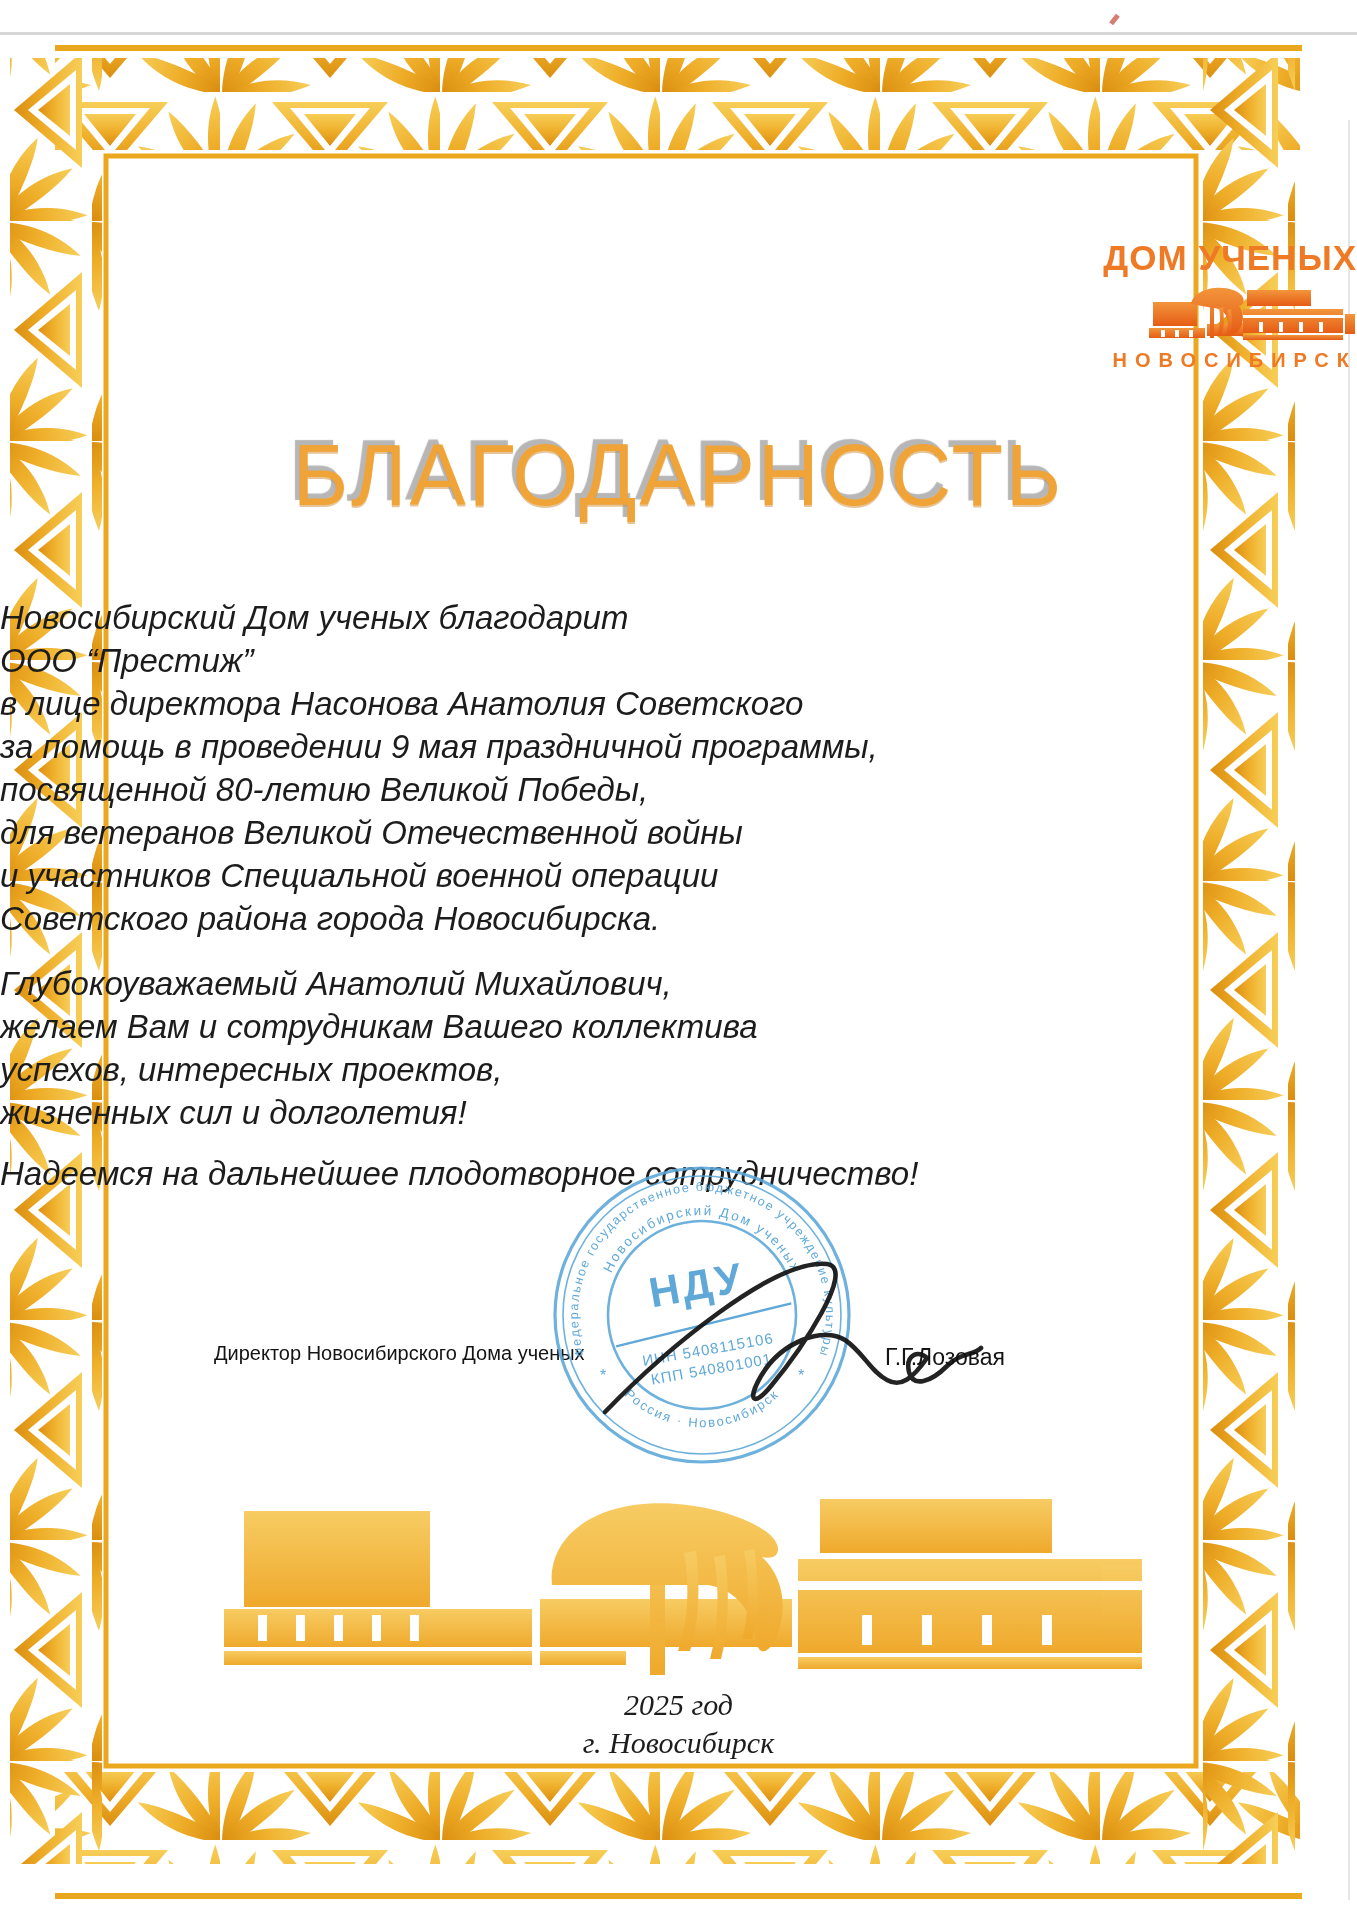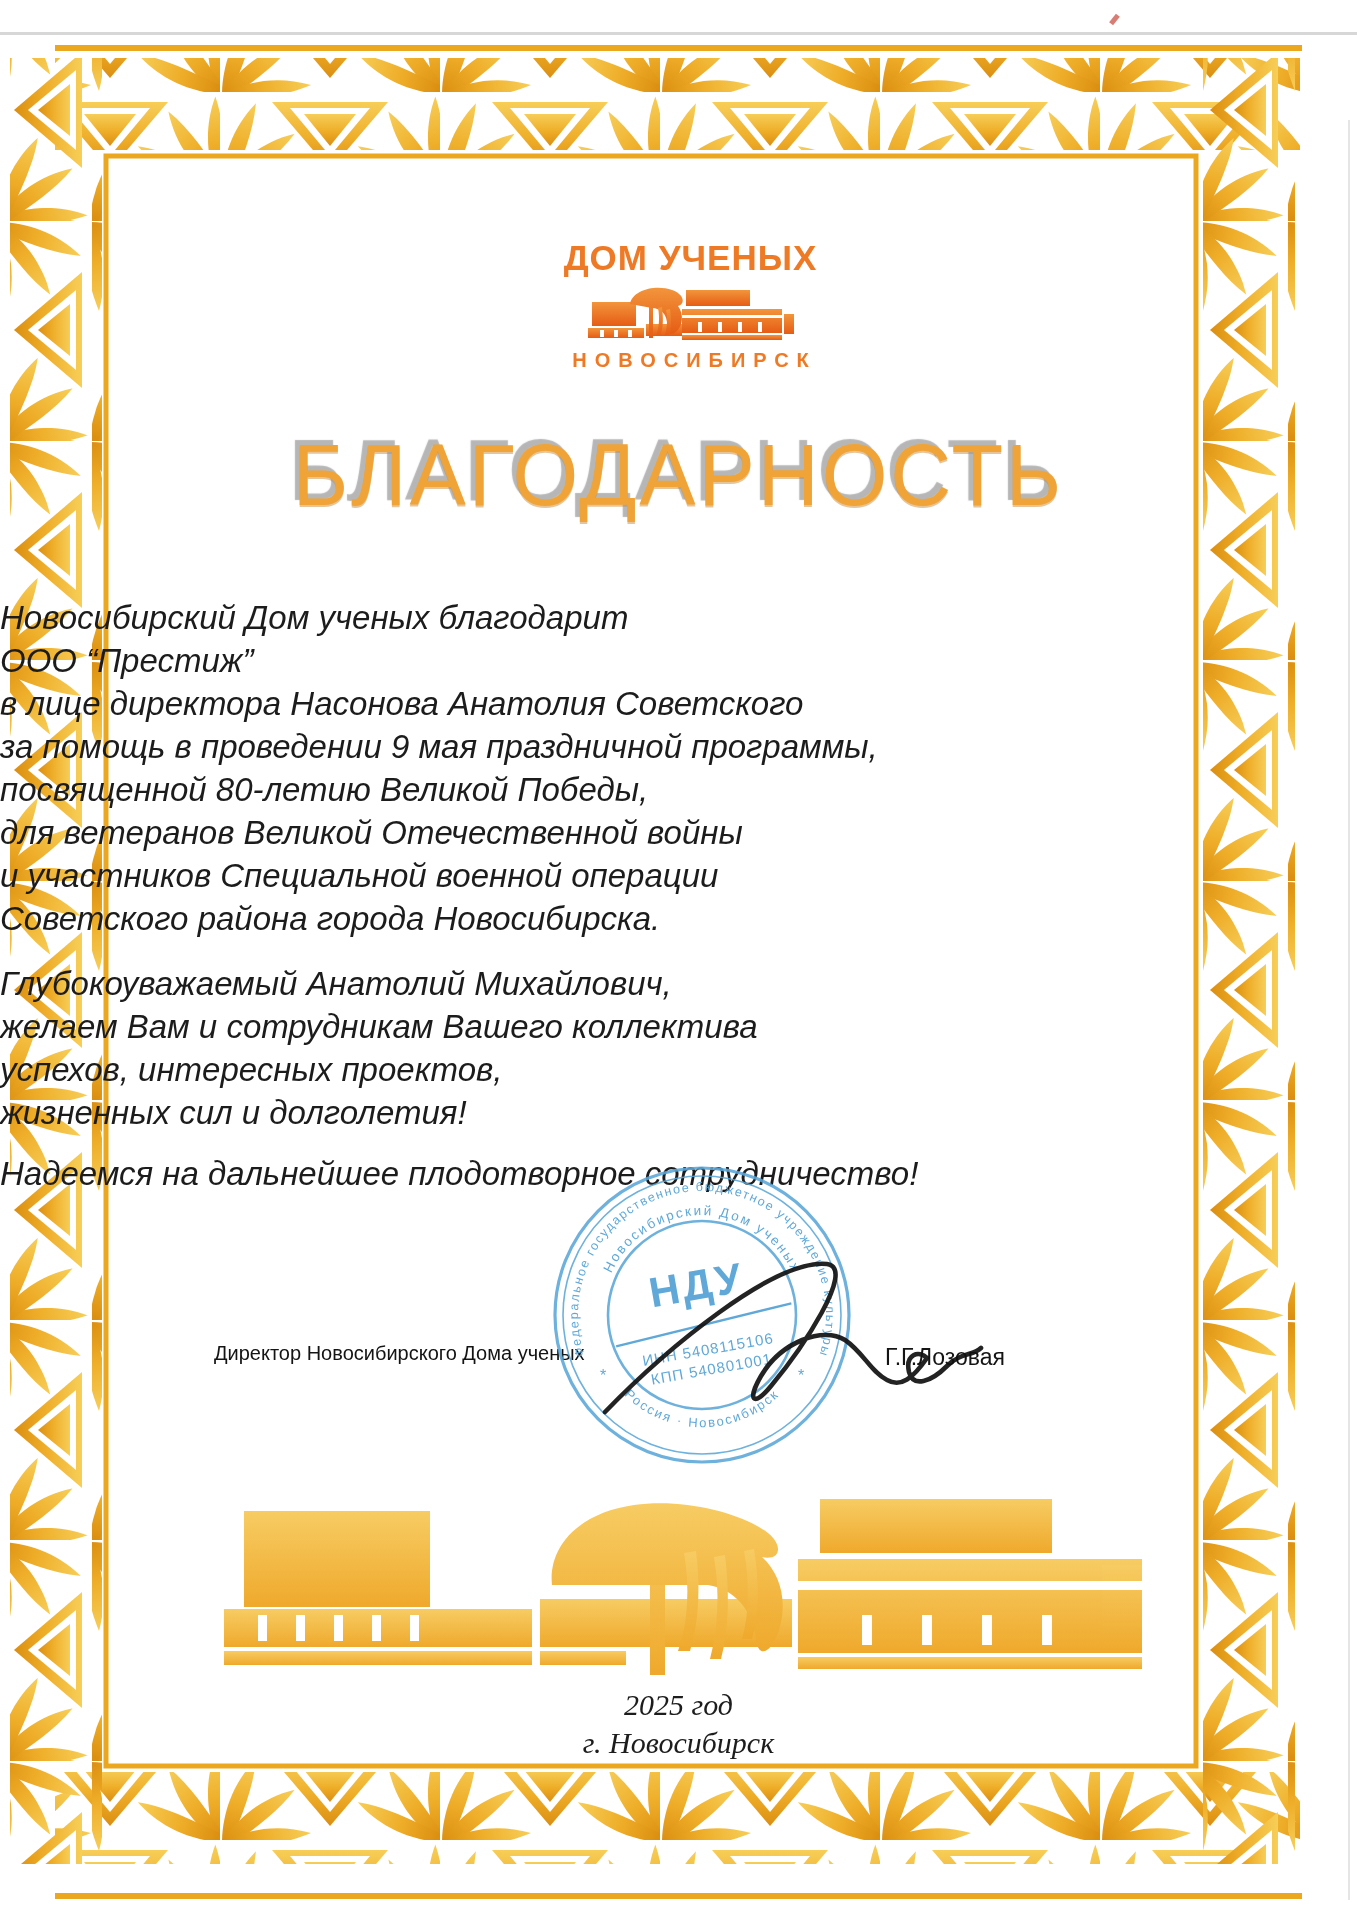--- a/index.html
+++ b/index.html
@@ -5,21 +5,21 @@
   html,body{margin:0;padding:0;background:#ffffff;}
   .page{position:relative;width:1357px;height:1920px;background:#ffffff;overflow:hidden;
         font-family:"Liberation Sans",sans-serif;}
   .frame{position:absolute;left:0;top:0;z-index:1;}
   .scan-top{position:absolute;top:32px;left:0;width:100%;height:3px;background:#c9c9c9;opacity:.75;z-index:0;}
   .scan-right{position:absolute;top:120px;right:7px;width:2px;height:1780px;background:#cfcfcf;opacity:.55;z-index:0;}
   .mark-red{position:absolute;top:14px;left:1112px;width:5px;height:11px;background:#c0392b;
             transform:rotate(38deg);opacity:.65;z-index:2;}
   .content{position:absolute;left:0;top:0;width:100%;height:100%;z-index:2;}
 
-  .logo{position:absolute;top:238px;left:0;right:0;display:flex;flex-direction:column;align-items:center;padding-left:24px;}
+  .logo{position:absolute;top:238px;left:0;right:0;display:flex;flex-direction:column;align-items:flex-end;padding-left:24px;}
   .logo-org{font-size:35px;font-weight:700;letter-spacing:1px;color:#ee7a26;}
   .logo-icon{margin-top:4px;}
   .logo-city{font-size:20px;font-weight:700;letter-spacing:8px;color:#ee7a26;margin-top:5px;padding-left:8px;}
 
   .title{position:absolute;top:424px;left:0;right:0;margin:0;text-align:center;
          font-size:88px;font-weight:400;letter-spacing:3px;color:#f0a437;
          transform:scaleX(.96);
          text-shadow:-5px -5px 1px rgba(148,148,148,.68), 0 2px 0 rgba(199,127,30,.45);}
 
   .para{position:absolute;left:0;right:0;color:#1c1c1c;}

